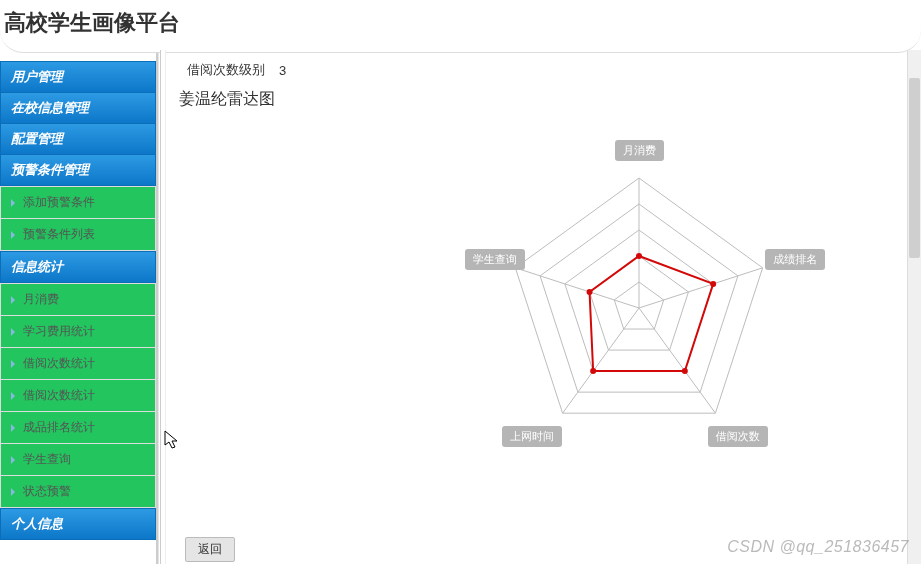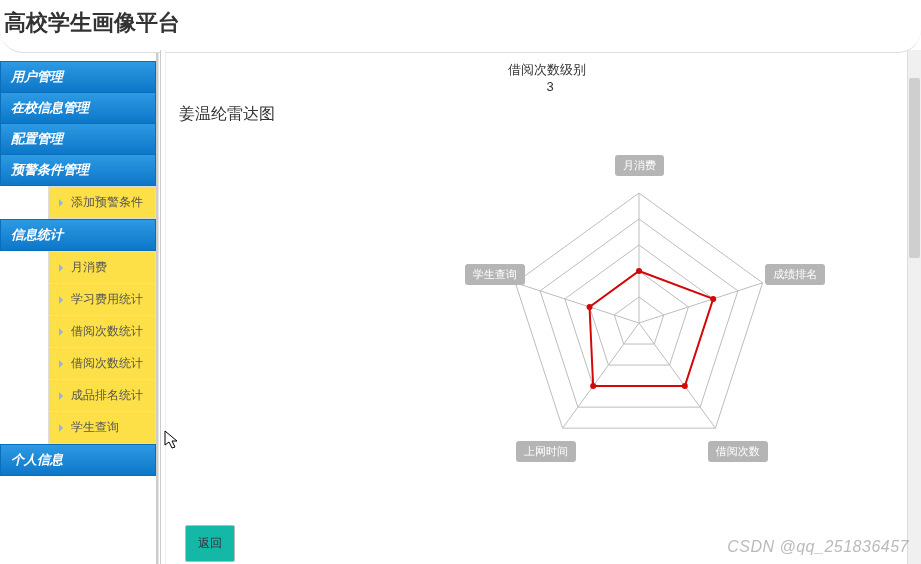--- a/index.html
+++ b/index.html
@@ -5,59 +5,61 @@
     * { margin: 0; padding: 0; box-sizing: border-box; }
     body { font-family: "Microsoft YaHei", Arial, sans-serif; font-size: 12px; color: #333; background: #fff; width: 921px; height: 564px; overflow: hidden; position: relative; }
     .page-title { font-size: 22px; font-weight: bold; padding: 8px 4px 14px 4px; border-bottom: 1px solid #ddd; border-radius: 23px; }
     .layout { display: flex; height: calc(564px - 50px); }
     .sidebar { width: 158px; border-right: 2px solid #ccc; padding-top: 8px; }
     .content { flex: 1; padding: 8px 0 0 20px; position: relative; border-left: 1px solid #e5e5e5; }
     .menu-header { background: linear-gradient(#2d9ae4, #0c77c8); color: #fff; font-size: 13px; font-weight: bold; padding: 6px 10px; border: 1px solid #0a6eb9; font-style: italic; }
     .menu-header + .menu-header { border-top: none; }
     .menu-header.mt { margin-top: 0; }
     .submenu { list-style: none; }
-    .submenu li { padding: 7px 8px 7px 22px; border: 1px solid #ddd; border-top: none; background: #fde047; color: #555; position: relative; margin-left: 48px; }
+    .submenu li { padding: 7px 8px 7px 22px; border: 1px solid #ddd; border-top: none; background: #22c55e; color: #555; position: relative; }
     .submenu li:first-child { border-top: 1px solid #ddd; }
     .submenu li::before { content: ""; position: absolute; left: 10px; top: 50%; transform: translateY(-50%); width: 0; height: 0; border-top: 4px solid transparent; border-bottom: 4px solid transparent; border-left: 4px solid #8ab7e0; }
-    .kv-row { display: flex; align-items: center; margin-bottom: 10px; flex-direction: column; }
+    .kv-row { display: flex; align-items: center; margin-bottom: 10px; }
     .kv-label { width: 100px; text-align: right; color: #333; font-size: 13px; padding-right: 14px; }
     .kv-value { font-size: 13px; color: #333; }
     .chart-title { font-size: 16px; font-weight: normal; margin: 0 0 8px 0; }
     .chart-wrap { position: relative; width: 680px; height: 380px; }
     .radar-svg { position: absolute; left: 0; top: 0; }
     .axis-label-badge { position: absolute; background: #b5b5b5; color: #fff; font-size: 11px; padding: 3px 8px; border-radius: 3px; white-space: nowrap; }
-    .back-btn { position: absolute; left: 185px; bottom: 2px; background: #14b8a6; border: 1px solid #bbb; padding: 9px 12px; font-size: 12px; color: #333; border-radius: 2px; }
+    .back-btn { position: absolute; left: 185px; bottom: 2px; background: #e5e5e5; border: 1px solid #bbb; padding: 3px 12px; font-size: 12px; color: #333; border-radius: 2px; }
     .watermark { position: absolute; right: 12px; bottom: 8px; font-size: 16px; color: rgba(130,130,130,0.55); font-style: italic; letter-spacing: .5px; }
     .cursor { position: absolute; left: 164px; top: 430px; pointer-events: none; }
     .vscroll { position: absolute; right: 0; top: 50px; bottom: 0; width: 14px; background: #f0f0f0; border-left: 1px solid #ddd; }
     .vscroll .thumb { position: absolute; left: 1px; right: 1px; top: 28px; height: 180px; background: #cfcfcf; border-radius: 2px; }
     .inner-sep { position: absolute; left: 160px; top: 50px; bottom: 0; width: 6px; background: #fff; border-left:1px solid #ccc; border-right:1px solid #eee;}
   </style>
 </head>
 <body>
 
 <h1 class="page-title">高校学生画像平台</h1>
 
 <div class="layout">
   <nav class="sidebar">
     <div class="menu-header">用户管理</div>
     <div class="menu-header">在校信息管理</div>
     <div class="menu-header">配置管理</div>
     <div class="menu-header">预警条件管理</div>
     <ul class="submenu">
       <li>添加预警条件</li>
+      <li>预警条件列表</li>
     </ul>
     <div class="menu-header mt">信息统计</div>
     <ul class="submenu">
       <li>月消费</li>
       <li>学习费用统计</li>
       <li>借阅次数统计</li>
       <li>借阅次数统计</li>
       <li>成品排名统计</li>
       <li>学生查询</li>
+      <li>状态预警</li>
     </ul>
     <div class="menu-header mt">个人信息</div>
   </nav>
 
   <main class="content">
     <div class="kv-row">
       <div class="kv-label">借阅次数级别</div>
       <div class="kv-value">3</div>
     </div>
 
@@ -79,21 +81,21 @@
           <circle cx="460" cy="138" r="3" fill="#d30808"></circle>
           <circle cx="534.1824082710219" cy="165.8966744387541" r="3" fill="#d30808"></circle>
           <circle cx="505.8472496788129" cy="253.1033255612459" r="3" fill="#d30808"></circle>
           <circle cx="414.1527503211871" cy="253.1033255612459" r="3" fill="#d30808"></circle>
           <circle cx="410.545061152652" cy="173.93111629250274" r="3" fill="#d30808"></circle>
         </svg>
       <div id="axis-labels">
           <div class="axis-label-badge" style="left: 436px; top: 22px;">月消费</div>
           <div class="axis-label-badge" style="left: 586.267px; top: 131.175px;">成绩排名</div>
           <div class="axis-label-badge" style="left: 528.87px; top: 307.825px;">借阅次数</div>
-          <div class="axis-label-badge" style="left: 337px; top: 307.825px;">上网时间</div>
+          <div class="axis-label-badge" style="left: 323px; top: 307.825px;">上网时间</div>
           <div class="axis-label-badge" style="left: 285.733px; top: 131.175px;">学生查询</div>
         </div>
     </div>
   </main>
 </div>
 
 <div class="inner-sep"></div>
 
 <button class="back-btn">返回</button>
 

